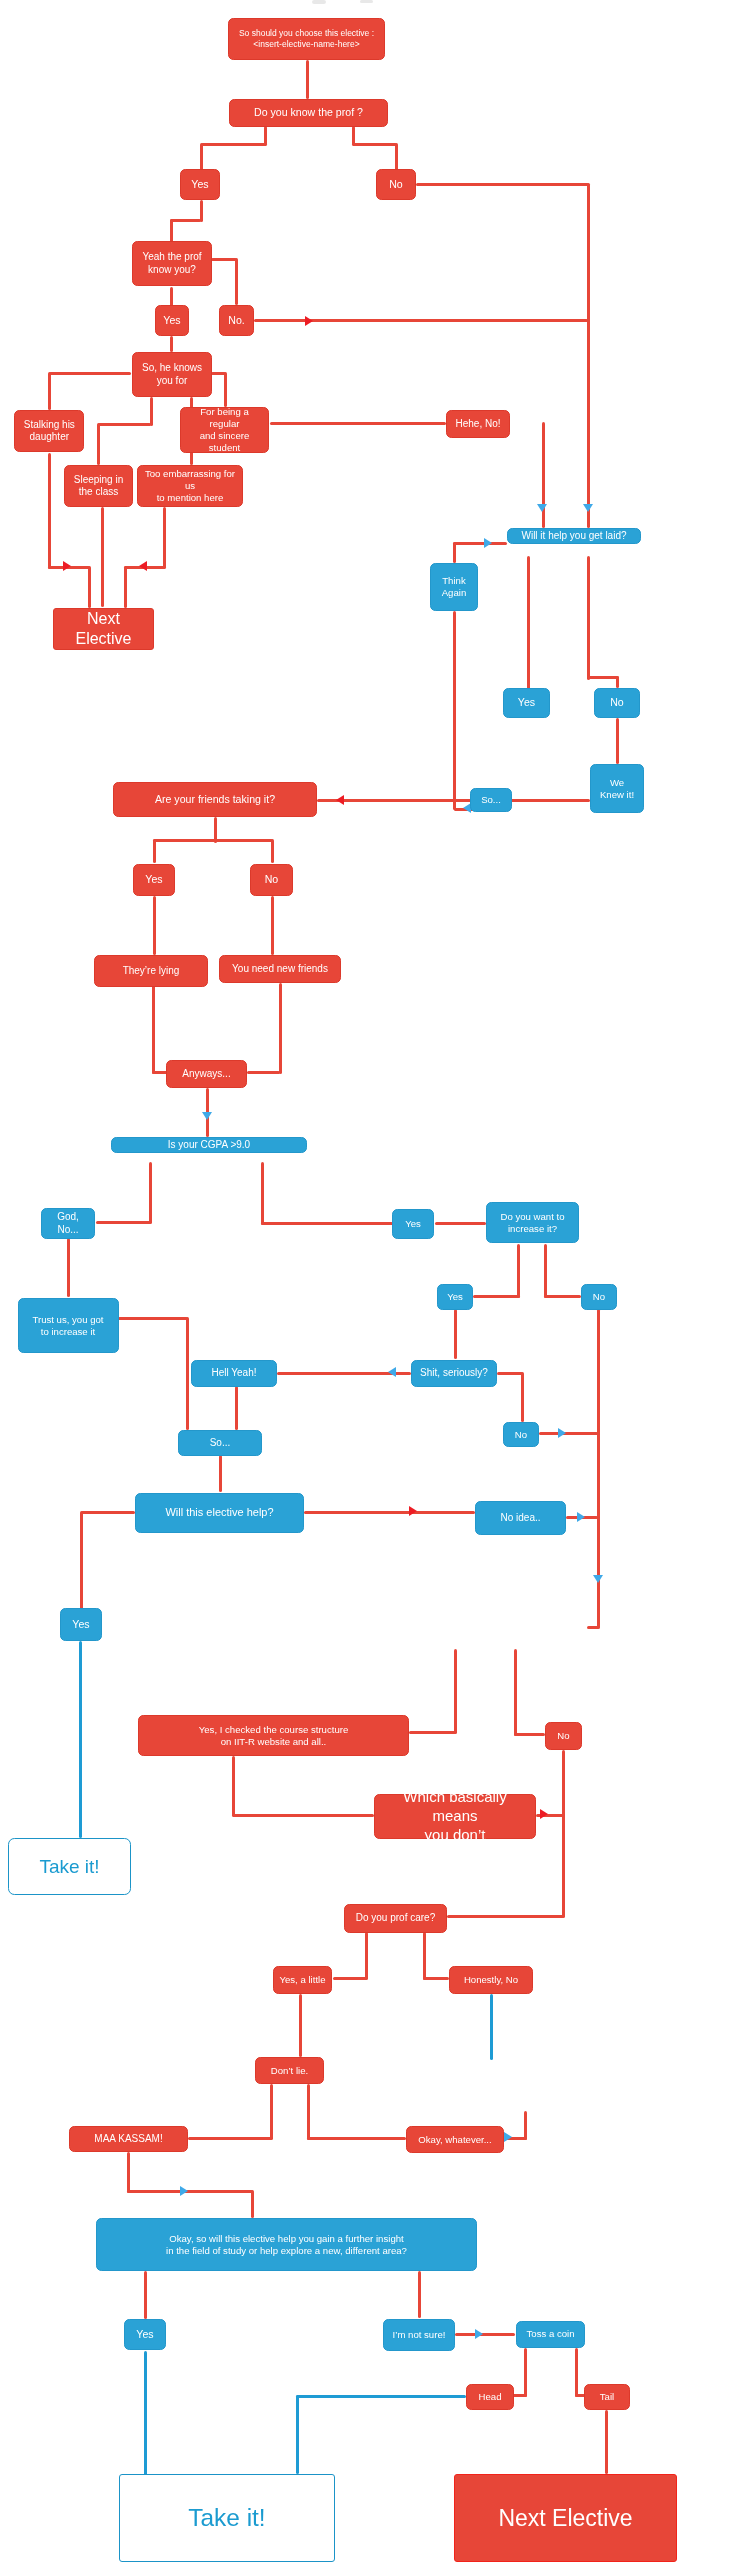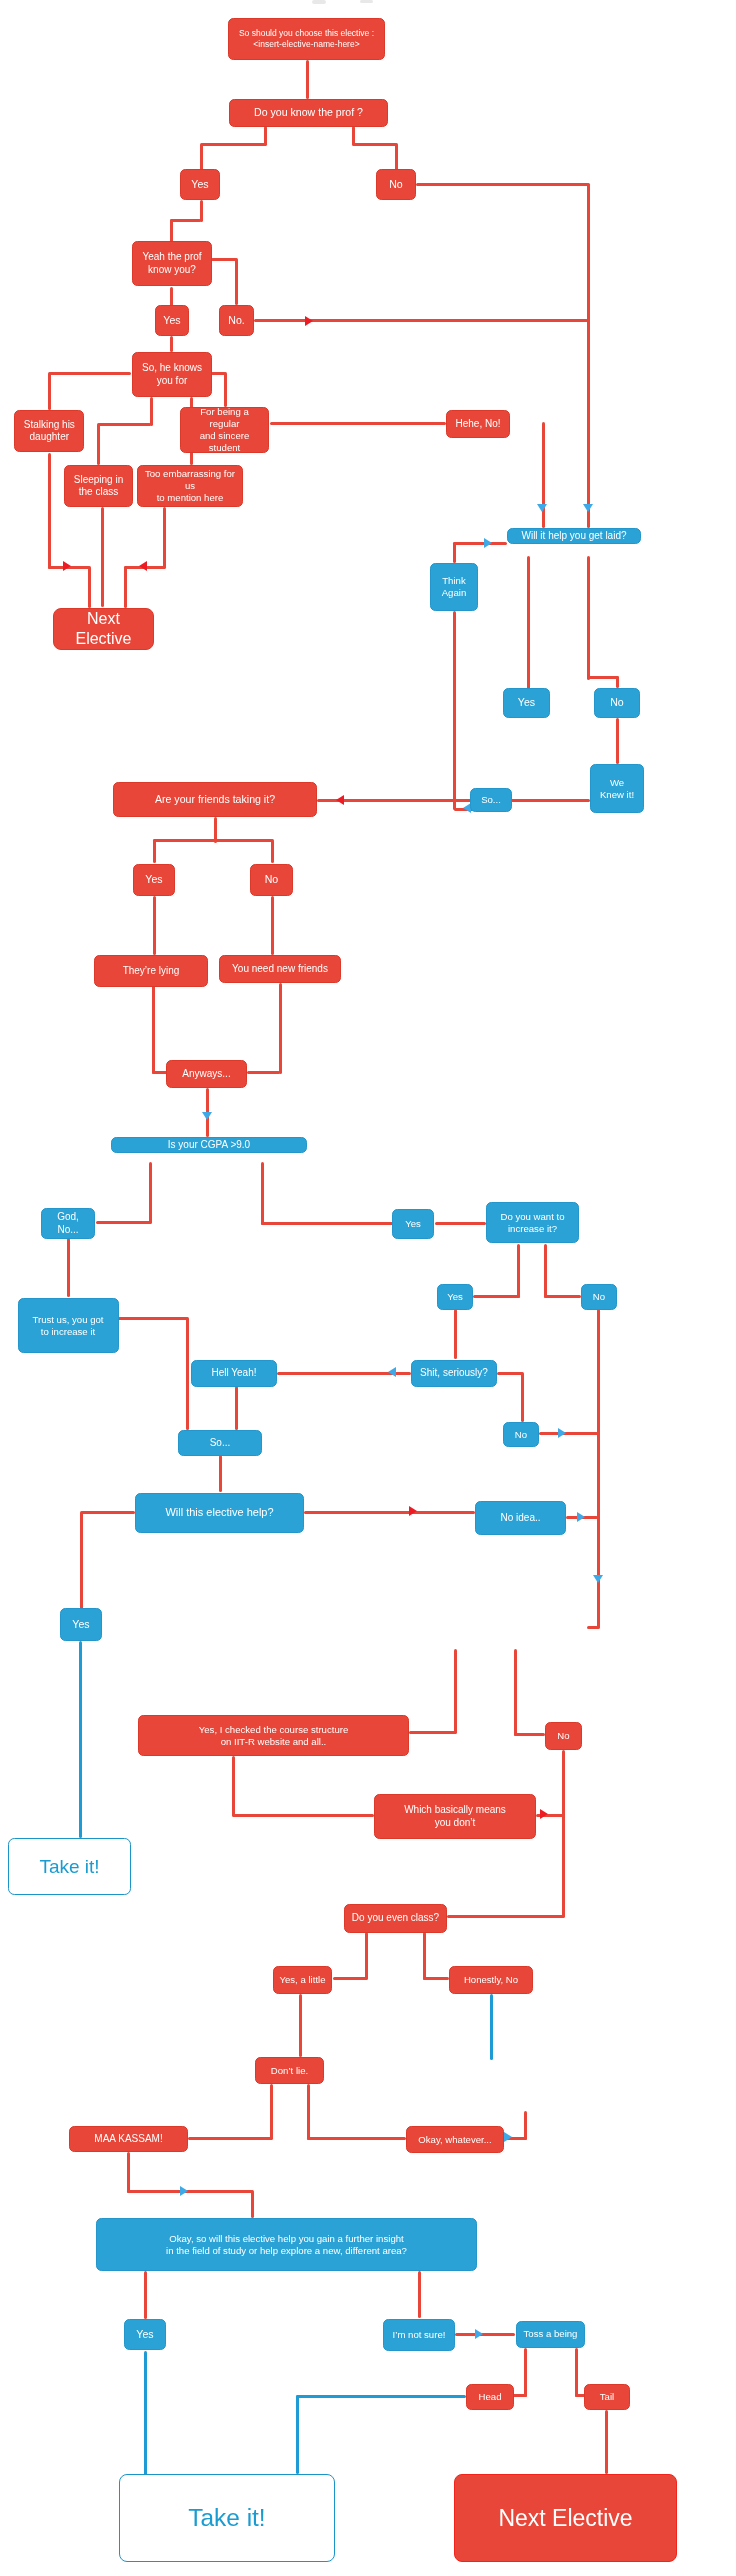--- a/index.html
+++ b/index.html
@@ -5,21 +5,21 @@
 <style>
   html,body{margin:0;padding:0;background:#ffffff;}
   .canvas{position:relative;width:737px;height:2576px;background:#fff;overflow:hidden;
           font-family:"Liberation Sans",sans-serif;}
   .node{position:absolute;display:flex;align-items:center;justify-content:center;
         text-align:center;border-radius:5.3px;color:#fff;white-space:pre-line;
         line-height:1.25;padding:2.1px 5.3px;box-sizing:border-box;z-index:3;font-size:10.6px;}
   .red{background:#E74638;border:1.1px solid #DC392B;}
   .blue{background:#2AA2D6;border:1.1px solid #2397CB;}
   .outline{background:#fff;border:1.6px solid #1B94C8;color:#1B9BD0;border-radius:6.4px;}
-  .big{border-radius:8px;}
+  .big{border-radius:3px;}
   .lh{position:absolute;height:2.7px;background:#E74638;border-radius:1.6px;z-index:1;}
   .lv{position:absolute;width:2.7px;background:#E74638;border-radius:1.6px;z-index:1;}
   .bl{background:#1E9BD4;}
   .ar{position:absolute;width:0;height:0;z-index:2;}
   .ar-r{border-top:5.3px solid transparent;border-bottom:5.3px solid transparent;border-left:8.5px solid #ED1C24;}
   .ar-l{border-top:5.3px solid transparent;border-bottom:5.3px solid transparent;border-right:8.5px solid #ED1C24;}
   .ar-d{border-left:5.3px solid transparent;border-right:5.3px solid transparent;border-top:8.5px solid #ED1C24;}
   .ab-r{border-left-color:#3FA9E8;}
   .ab-l{border-right-color:#3FA9E8;}
   .ab-d{border-top-color:#3FA9E8;}
@@ -219,32 +219,32 @@
   <div class="node blue" style="left:411px;top:1360px;width:86px;height:26.5px;font-size:10px">Shit, seriously?</div>
   <div class="node blue" style="left:503px;top:1422px;width:36px;height:25px;font-size:9.6px">No</div>
   <div class="node blue" style="left:178px;top:1430px;width:84px;height:25.5px;font-size:10px">So...</div>
   <div class="node blue" style="left:135px;top:1493px;width:169px;height:40px;font-size:11px">Will this elective help?</div>
   <div class="node blue" style="left:475px;top:1501px;width:91px;height:34px;font-size:10px">No idea..</div>
   <div class="node blue" style="left:60px;top:1608px;width:42px;height:33px">Yes</div>
   <div class="node red" style="left:138px;top:1715px;width:271px;height:41px;font-size:9.6px">Yes, I checked the course structure
 on IIT-R website and all..</div>
   <div class="node outline" style="left:8px;top:1838px;width:123px;height:57px;font-size:19px">Take it!</div>
   <div class="node red" style="left:545px;top:1722px;width:37px;height:28px;font-size:9.6px">No</div>
-  <div class="node red" style="left:374px;top:1794px;width:162px;height:45px;font-size:10px">Which basically means
+  <div class="node red" style="left:374px;top:1794px;width:162px;height:45px;font-size:15px">Which basically means
 you don’t</div>
-  <div class="node red" style="left:344px;top:1904px;width:103px;height:29px;font-size:10px">Do you even class?</div>
+  <div class="node red" style="left:344px;top:1904px;width:103px;height:29px;font-size:10px">Do you prof care?</div>
   <div class="node red" style="left:273px;top:1966px;width:59px;height:28px;font-size:9.6px">Yes, a little</div>
   <div class="node red" style="left:449px;top:1966px;width:84px;height:28px;font-size:9.6px">Honestly, No</div>
   <div class="node red" style="left:255px;top:2057px;width:69px;height:27px;font-size:9.6px">Don’t lie.</div>
   <div class="node red" style="left:69px;top:2126px;width:119px;height:26px;font-size:10px">MAA KASSAM!</div>
   <div class="node red" style="left:406px;top:2126px;width:98px;height:27px;font-size:9.6px">Okay, whatever...</div>
   <div class="node blue" style="left:96px;top:2218px;width:381px;height:53px;font-size:9.6px">Okay, so will this elective help you gain a further insight
 in the field of study or help explore a new,  different area?</div>
   <div class="node blue" style="left:124px;top:2319px;width:42px;height:31px">Yes</div>
   <div class="node blue" style="left:383px;top:2319px;width:72px;height:32px;font-size:9.6px">I’m not sure!</div>
-  <div class="node blue" style="left:516px;top:2321px;width:69px;height:26.5px;font-size:9.6px">Toss a being</div>
+  <div class="node blue" style="left:516px;top:2321px;width:69px;height:26.5px;font-size:9.6px">Toss a coin</div>
   <div class="node red" style="left:466px;top:2384px;width:48px;height:26px;font-size:9.6px">Head</div>
   <div class="node red" style="left:584px;top:2384px;width:46px;height:26px;font-size:9.6px">Tail</div>
   <div class="node outline big" style="left:119px;top:2474px;width:216px;height:88px;font-size:24.4px">Take it!</div>
   <div class="node red big" style="left:454px;top:2474px;width:223px;height:88px;font-size:23px;border:1.6px solid #F2231A">Next Elective</div>
 
 </div>
 
 
 </body></html>

